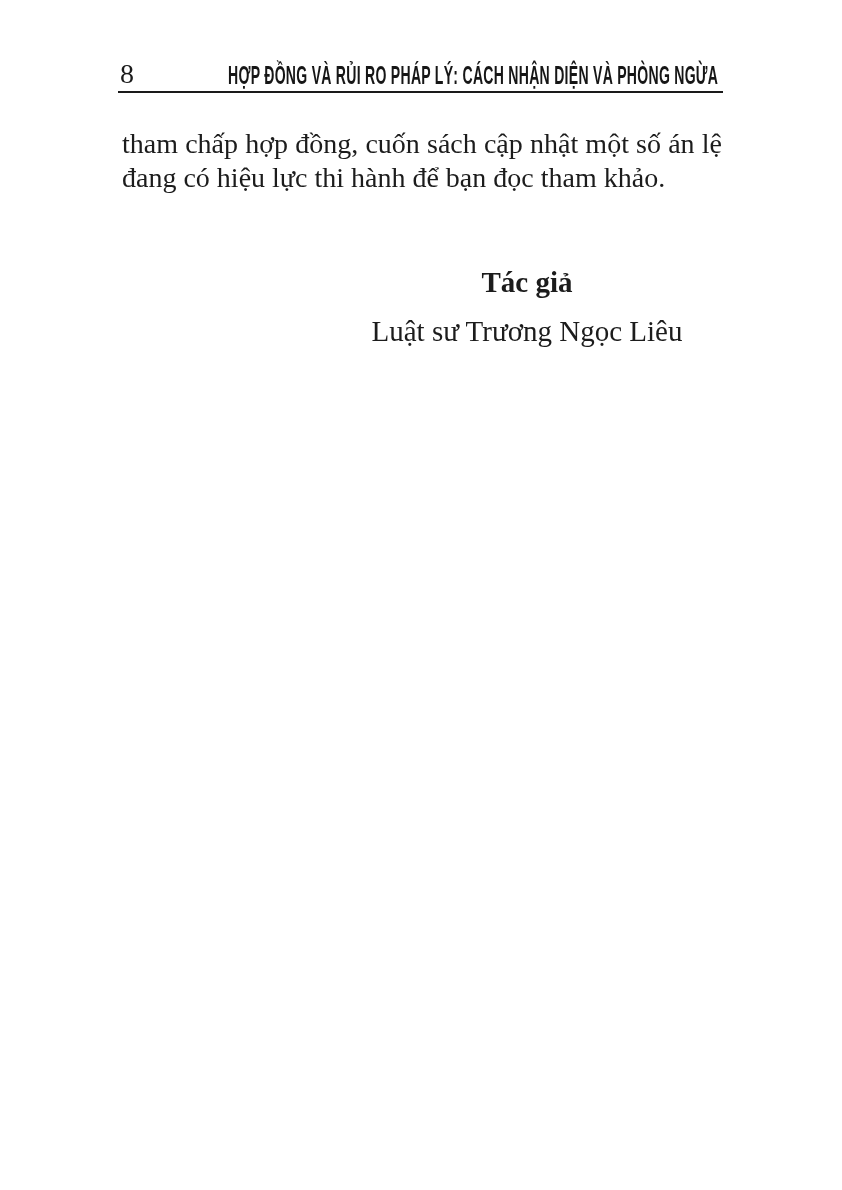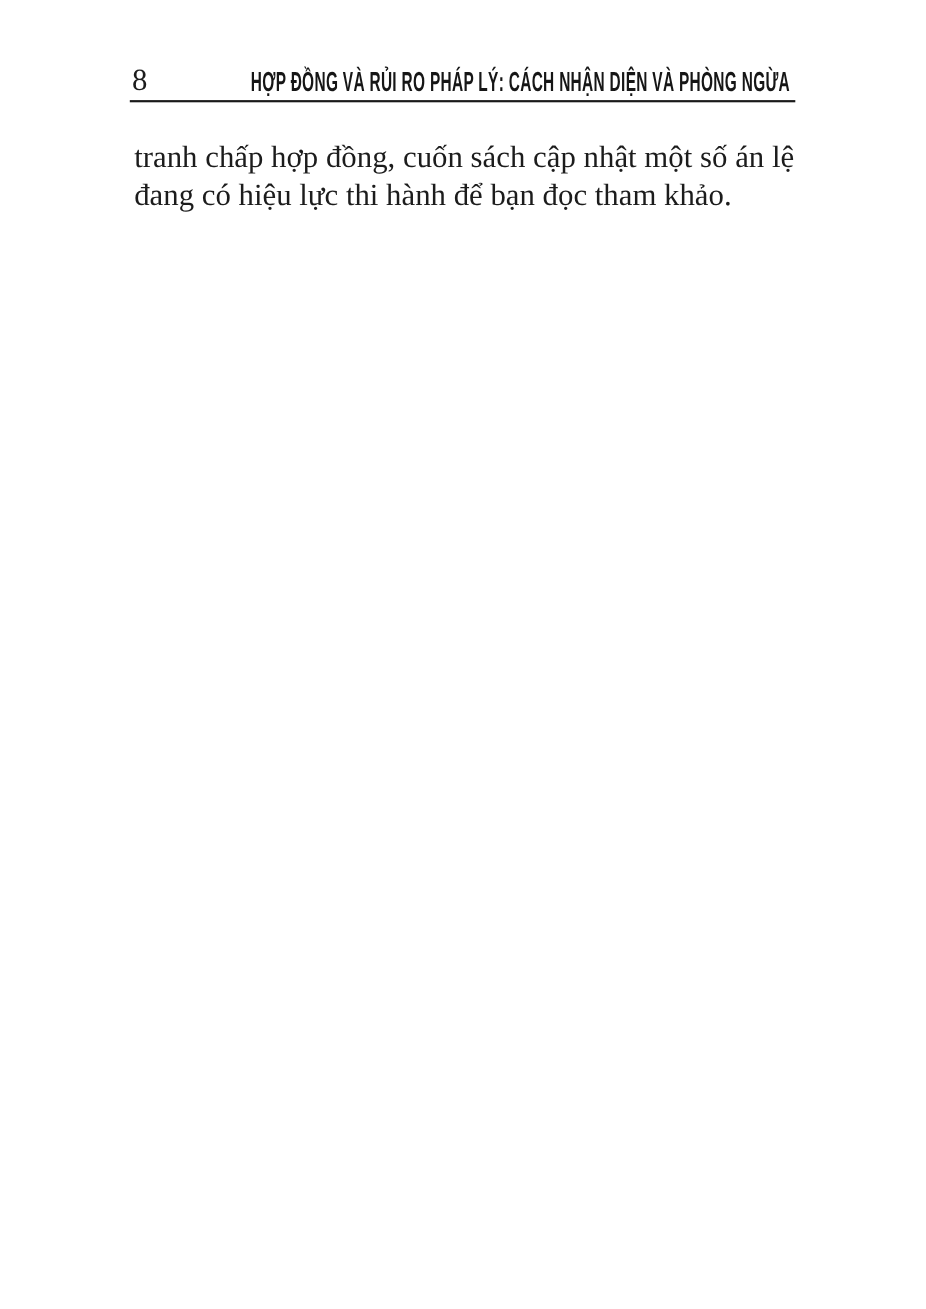--- a/index.html
+++ b/index.html
@@ -90,18 +90,22 @@
 
 <div class="page">
 
   <div class="page-number">8</div>
 
   <div class="running-title" style="transform: scaleX(0.561283);">HỢP ĐỒNG VÀ RỦI RO PHÁP LÝ: CÁCH NHẬN DIỆN VÀ PHÒNG NGỪA</div>
 
   <div class="header-rule"></div>
 
   <div class="body-paragraph">
-    <div class="paragraph-line">tranh chấp hợp đồng, cuốn sách cập nhật một số án lệ</div>
+    <div class="paragraph-line">tham chấp hợp đồng, cuốn sách cập nhật một số án lệ</div>
     <div class="paragraph-line last">đang có hiệu lực thi hành để bạn đọc tham khảo.</div>
   </div>
 
+  <div class="signature-block">
+    <div class="signature-role">Tác giả</div>
+    <div class="signature-author">Luật sư Trương Ngọc Liêu</div>
+  </div>
 
 </div>
 
 </body></html>

